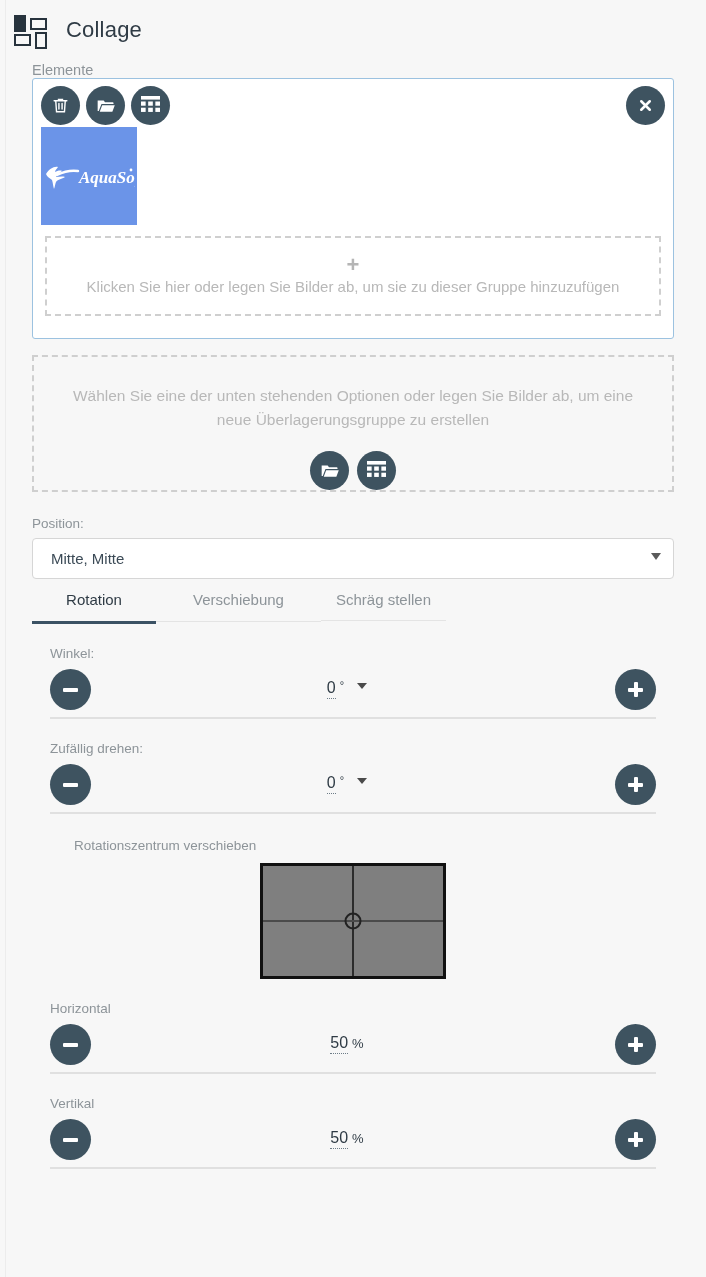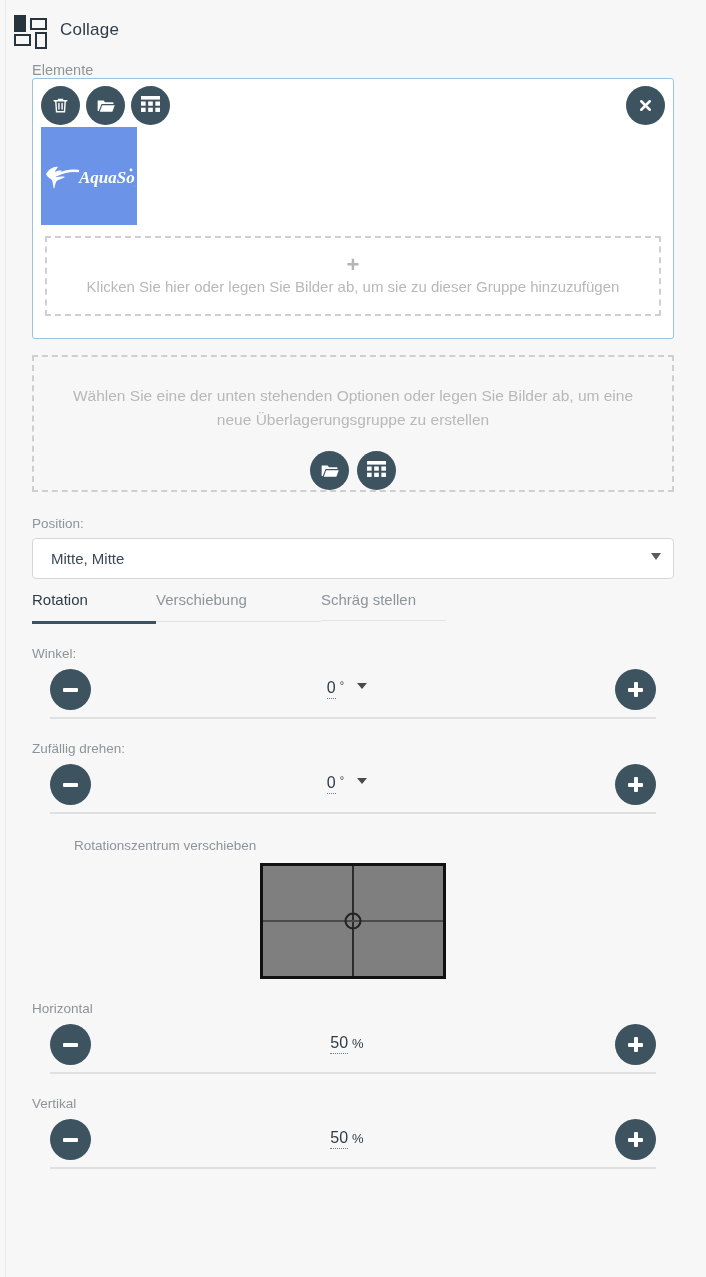--- a/index.html
+++ b/index.html
@@ -49,23 +49,23 @@
     position: absolute;
     display: block;
     box-sizing: border-box;
     border: 2.5px solid #27333d;
   }
   .ci-a { left: 0px;  top: 0px;  width: 12px; height: 17px; background: #27333d; }
   .ci-b { left: 16px; top: 3px;  width: 17px; height: 12px; background: transparent; }
   .ci-c { left: 0px;  top: 19px; width: 17px; height: 12px; background: transparent; }
   .ci-d { left: 21px; top: 17px; width: 12px; height: 17px; background: transparent; }
   .app-title {
-    font-size: 17px;
+    font-size: 22px;
     color: #2f3b45;
-    margin-left: 12px;
+    margin-left: 18px;
     letter-spacing: 0.2px;
     font-weight: 400;
   }
 
   
   .section-label {
     font-size: 14.5px;
     color: #8d9499;
     padding-left: 32px;
     margin-top: 16px;
@@ -215,21 +215,21 @@
   }
 
   
   .tabs {
     margin: 16px 32px 0 32px;
     display: flex;
     align-items: flex-start;
     position: relative;
   }
   .tab {
-    text-align: left;
+    text-align: center;
     font-size: 15px;
     color: #8d9499;
     padding: 9px 0 9px 0;
     cursor: pointer;
     box-sizing: border-box;
     border-bottom: 1px solid #e4e4e4;
     line-height: 24px;
   }
   .tab.t1 { width: 124px; color: #2f3b45; border-bottom: 3px solid #3b5264; }
   .tab.t2 { width: 165px; }
@@ -246,21 +246,21 @@
     right: 0;
     bottom: 0;
     height: 1px;
     background: #e4e4e4;
   }
 
   
   .spin-label {
     font-size: 13.5px;
     color: #8d9499;
-    padding-left: 32px;
+    padding-left: 50px;
     margin-top: 22px;
     margin-bottom: 0px;
   }
   .spin-row {
     margin: 0 50px 0 50px;
     height: 56px;
     position: relative;
     display: flex;
     align-items: center;
     justify-content: center;

